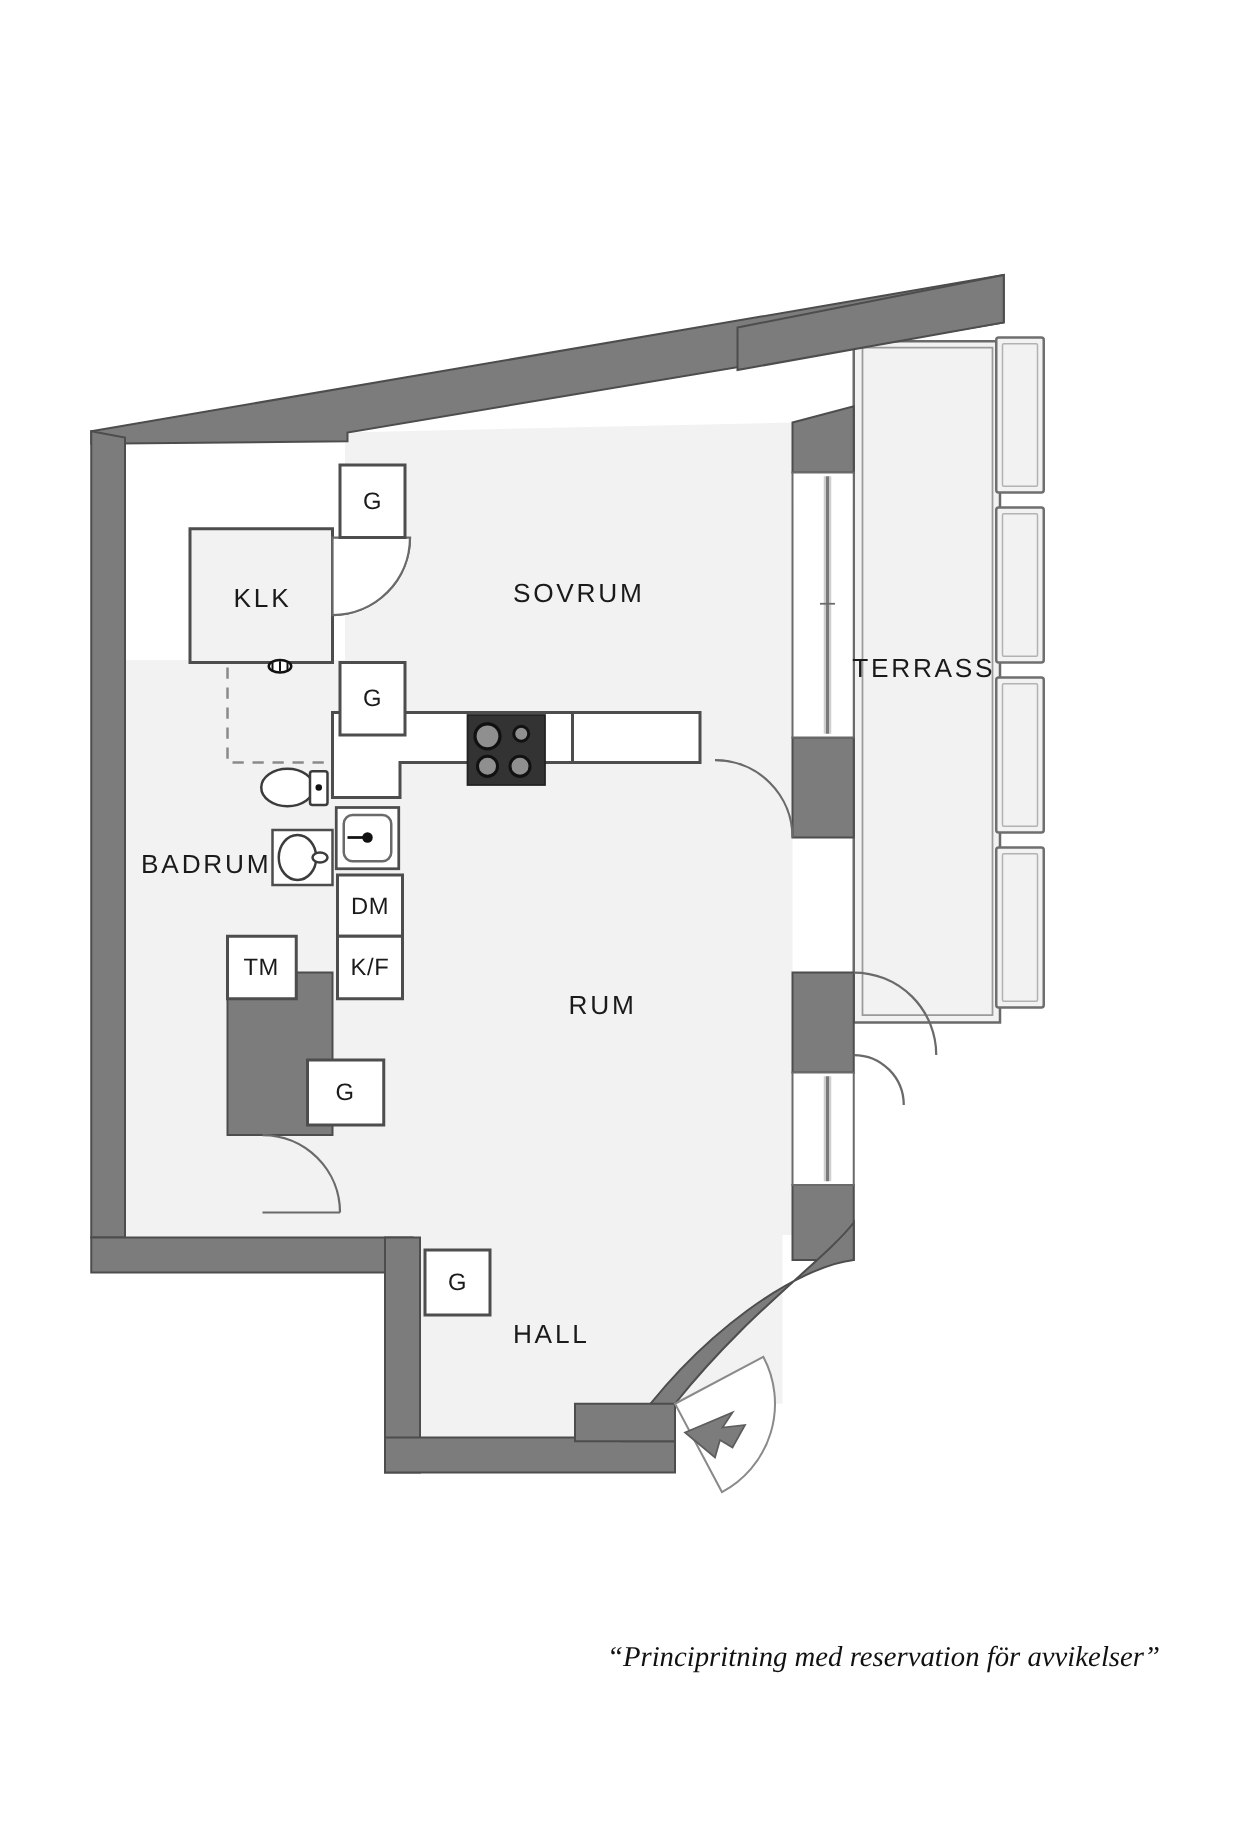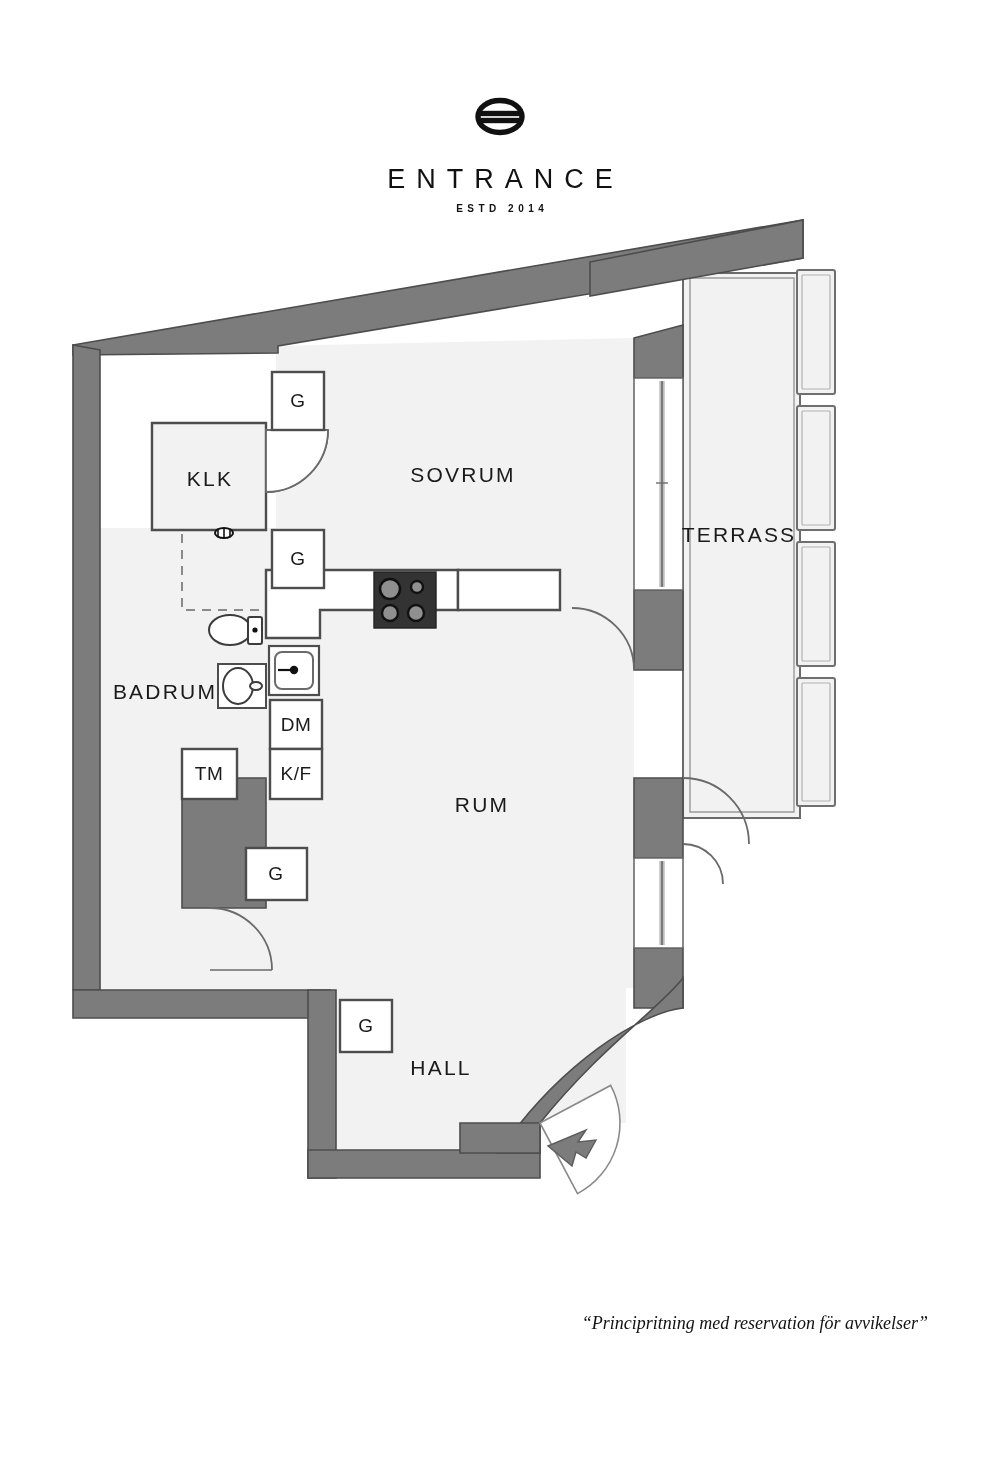--- a/index.html
+++ b/index.html
@@ -38,21 +38,21 @@
 
   
   .plan-wrap{position:absolute;left:0;top:218px;width:1000px;height:990px;}
   .plan-svg{display:block;width:1000px;height:990px;}
 
   
   .footnote{
     position:absolute;right:72px;top:1313px;
     font-family:"Liberation Serif", serif;
     font-style:italic;
-    font-size:18px;
+    font-size:23px;
     color:#111;
     white-space:nowrap;
   }
 
   .room-label{
     font-family:"Liberation Sans", sans-serif;
     font-size:21px;
     letter-spacing:2.2px;
     fill:#1a1a1a;
     text-anchor:middle;
@@ -65,34 +65,20 @@
     fill:#1a1a1a;
     text-anchor:middle;
     dominant-baseline:middle;
   }
 </style>
 </head>
 <body>
 
 <div class="page">
 
-  <div class="brand">
-    <svg class="brand-mark" viewBox="0 0 86 58" aria-hidden="true">
-      <g fill="none" stroke="#111" stroke-width="5.4">
-        <path d="M43 8.5 C 30 8.5 21 16 21 24.5 C 21 33 30 40.5 43 40.5"></path>
-        <path d="M43 8.5 C 56 8.5 65 16 65 24.5 C 65 33 56 40.5 43 40.5"></path>
-        <line x1="21" y1="21.5" x2="43" y2="21.5"></line>
-        <line x1="43" y1="21.5" x2="65" y2="21.5"></line>
-        <line x1="21" y1="28.5" x2="43" y2="28.5"></line>
-        <line x1="43" y1="28.5" x2="65" y2="28.5"></line>
-      </g>
-    </svg>
-    <div class="brand-name">ENTRANCE</div>
-    <div class="brand-estd">ESTD 2014</div>
-  </div>
 
   <div class="plan-wrap">
     <svg class="plan-svg" viewBox="0 0 1000 990">
 
       <defs>
         <clipPath id="clip-all">
             <rect x="0" y="0" width="1000" height="990"></rect>
           </clipPath>
       </defs>
 

